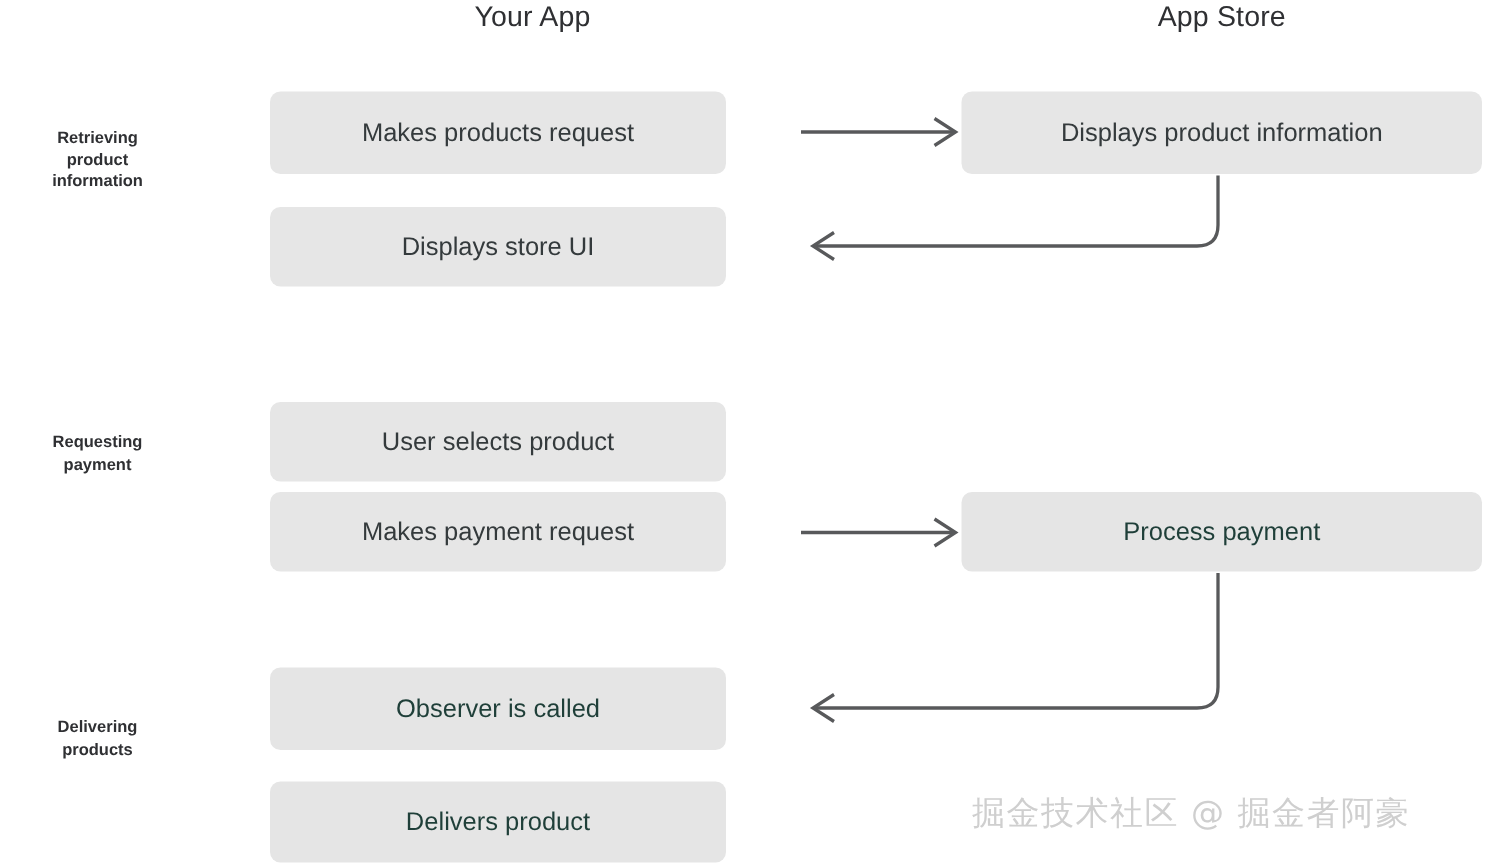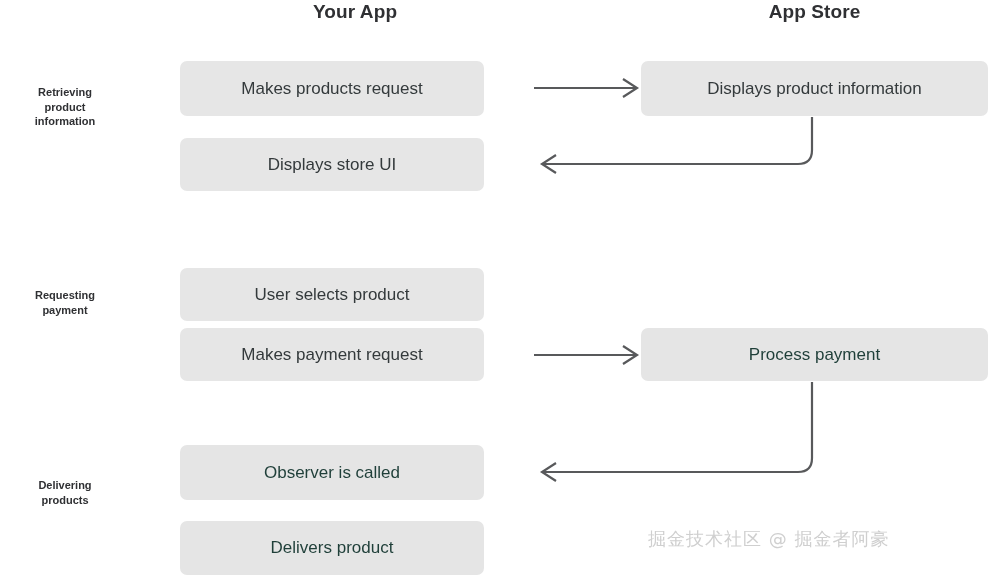--- a/index.html
+++ b/index.html
@@ -16,21 +16,21 @@
     width: 990px;
     height: 577px;
     background: #ffffff;
     overflow: hidden;
   }
 
   
   .col-header {
     position: absolute;
     font-size: 19px;
-    font-weight: bold;
+    font-weight: normal;
     color: #2f3033;
     letter-spacing: 0.1px;
     text-align: center;
     white-space: nowrap;
   }
   #header-your-app  { left: 180px; top: 1px; width: 350px; }
   #header-app-store { left: 641px; top: 1px; width: 347px; }
 
   
   .stage-label {
@@ -93,21 +93,21 @@
     stroke-width: 2.2;
     stroke-linecap: butt;
     stroke-linejoin: miter;
   }
 
   
   #watermark {
     position: absolute;
     left: 648px;
     top: 527px;
-    font-size: 18px;
+    font-size: 22px;
     color: #cfcfcf;
     letter-spacing: 1px;
     white-space: nowrap;
     font-family: "DejaVu Sans", sans-serif;
   }
 </style>
 </head>
 <body>
 
 <div id="diagram">

